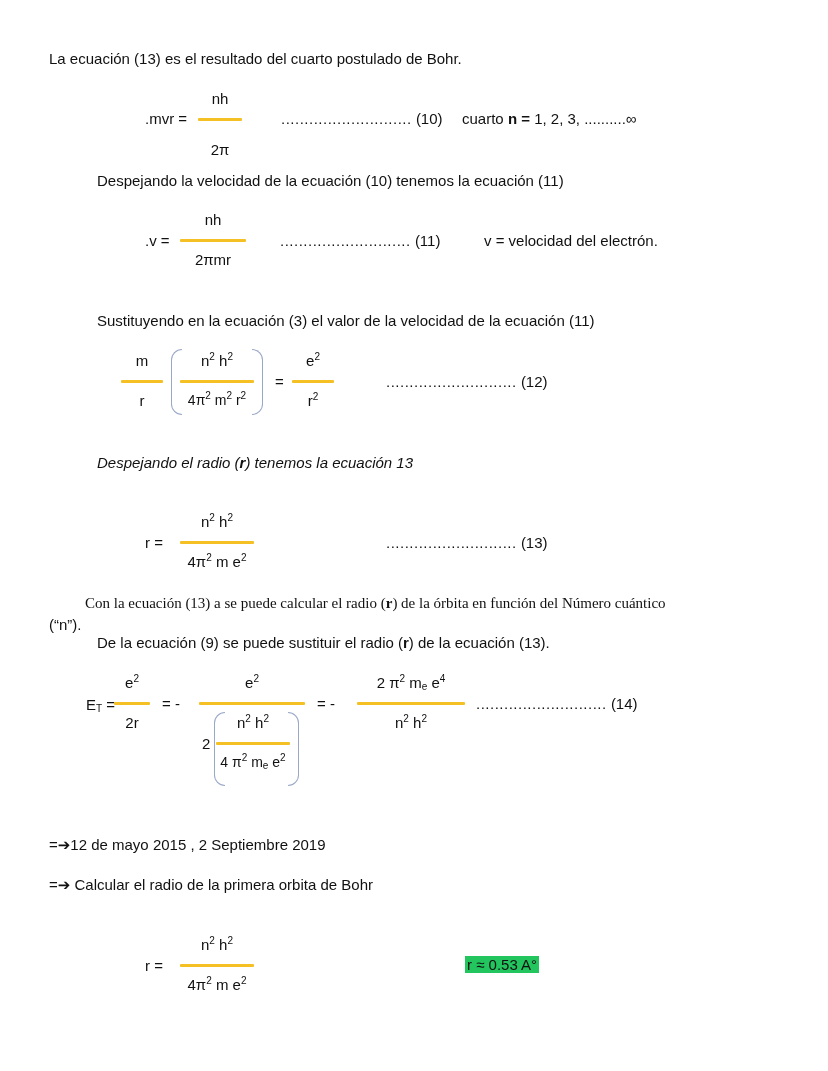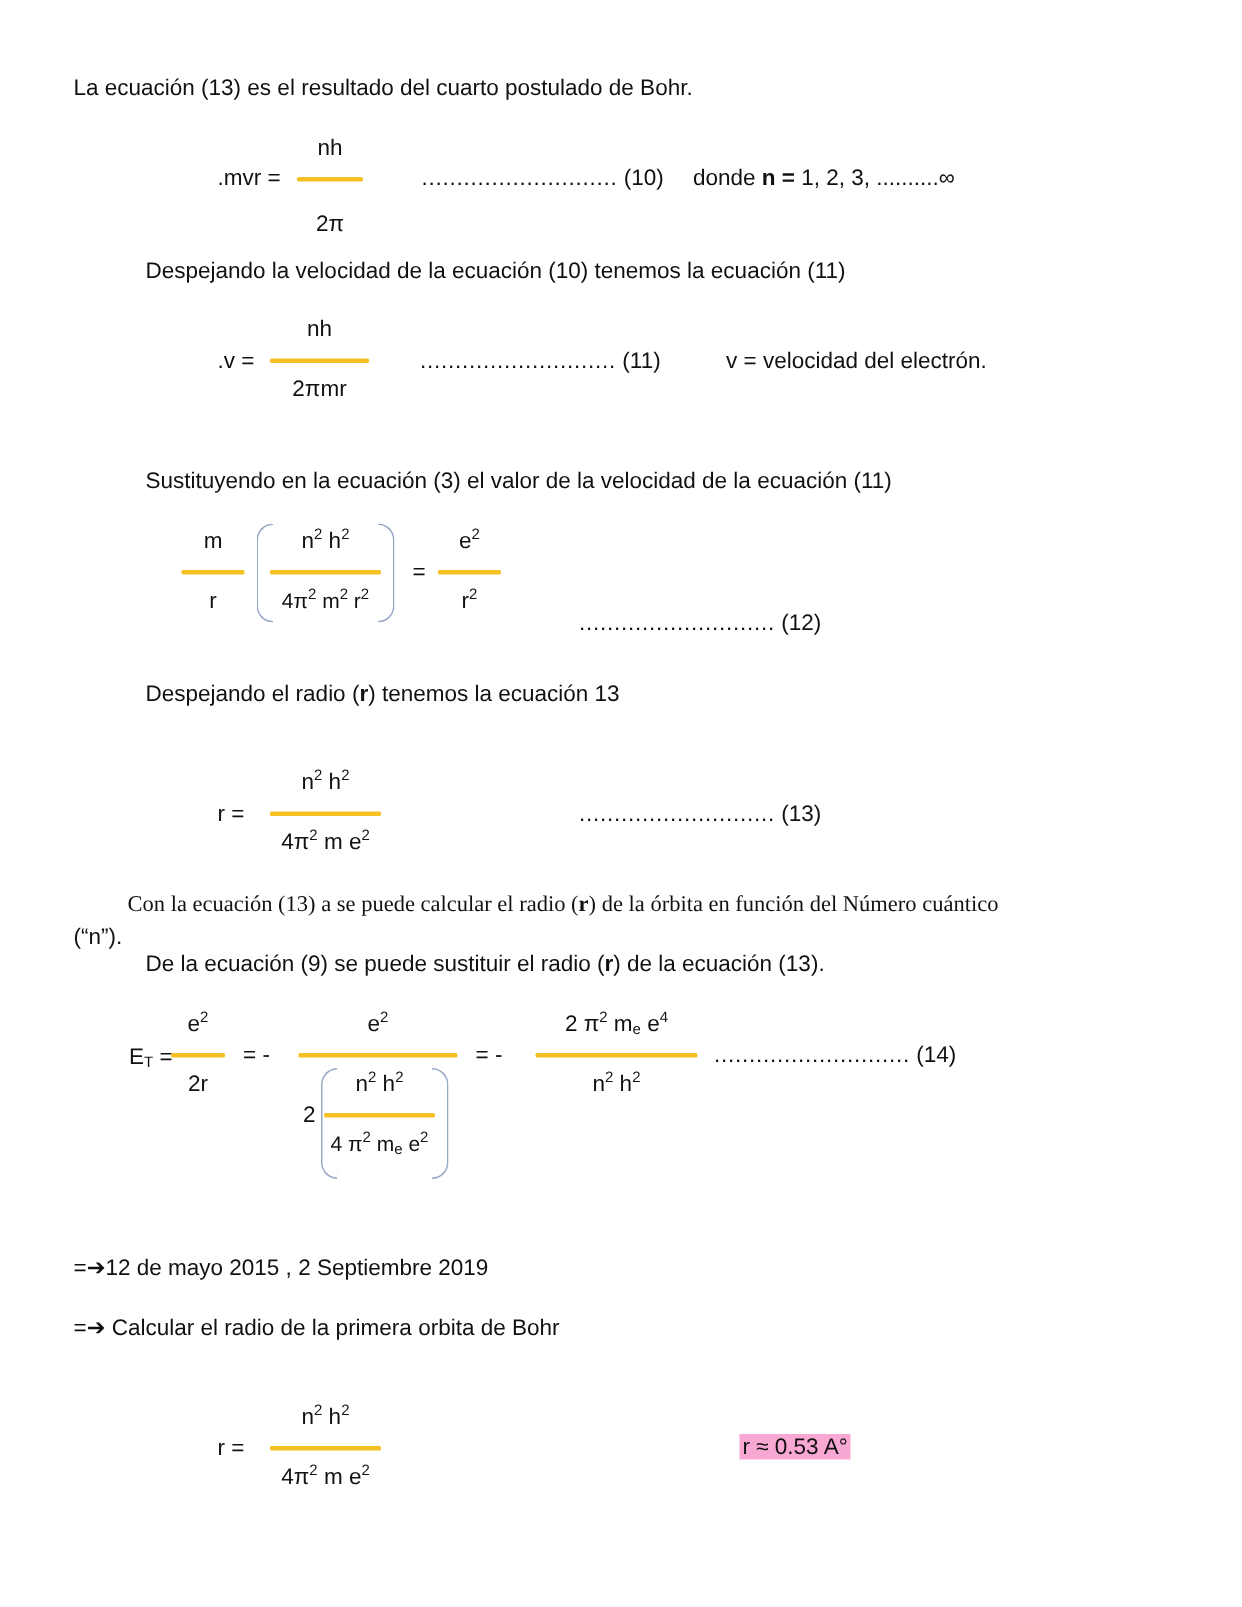--- a/index.html
+++ b/index.html
@@ -12,36 +12,36 @@
   .frac .num, .frac .den { position: absolute; left: 0; right: 0; text-align: center; }
   .bar { position: absolute; height: 3px; background: #f5c024; border-radius: 1px; }
   sup { font-size: 10px; vertical-align: 6px; line-height: 0; }
   sub { font-size: 10px; vertical-align: -2px; line-height: 0; }
   .paren {
     position: absolute; border: 1.3px solid #9aa8c8; border-radius: 12px;
   }
   .paren-l { border-right: none; border-top-right-radius: 0; border-bottom-right-radius: 0; }
   .paren-r { border-left: none; border-top-left-radius: 0; border-bottom-left-radius: 0; }
   .dots { letter-spacing: 0.5px; }
-  .hl { background: #f9a8d4; padding: 0 2px; margin-left: 28px; }
+  .hl { background: #22c55e; padding: 0 2px; }
   b { font-weight: bold; }
 </style>
 </head>
 <body>
 
 <div class="abs" style="left:49px; top:50px;">La ecuación (13) es el resultado del cuarto postulado de Bohr.</div>
 
 <div class="abs" style="left:145px; top:110px;">.mvr =</div>
 <div class="frac" style="left:198px; top:88px; width:44px; height:62px;">
   <div class="num" style="top:2px;">nh</div>
   <div class="bar" style="left:0; right:0; top:30px;"></div>
   <div class="den" style="top:42px;margin-top:11px;">2π</div>
 </div>
 <div class="abs" style="left:281px; top:110px;"><span class="dots">............................</span> <span>(10)</span></div>
-<div class="abs" style="left:462px; top:110px;"><span>donde</span> <b>n =</b> <span>1, 2, 3, ..........∞</span></div>
+<div class="abs" style="left:462px; top:110px;"><span>cuarto</span> <b>n =</b> <span>1, 2, 3, ..........∞</span></div>
 
 <div class="abs" style="left:97px; top:172px;text-align:center;">Despejando la velocidad de la ecuación (10) tenemos la ecuación (11)</div>
 
 <div class="abs" style="left:145px; top:232px;">.v =</div>
 <div class="frac" style="left:180px; top:209px; width:66px; height:62px;">
   <div class="num" style="top:2px;">nh</div>
   <div class="bar" style="left:0; right:0; top:30px;"></div>
   <div class="den" style="top:42px;text-align:center;">2πmr</div>
 </div>
 <div class="abs" style="left:280px; top:232px;"><span class="dots">............................</span> <span>(11)</span></div>
@@ -60,23 +60,23 @@
   <div class="bar" style="left:0; right:0; top:30px;"></div>
   <div class="den" style="top:42px; font-size:14px;"><span>4π</span><sup>2</sup> <span>m</span><sup>2</sup> <span>r</span><sup>2</sup></div>
 </div>
 <div class="paren paren-r" style="left:252px; top:349px; width:10px; height:64px;"></div>
 <div class="abs" style="left:275px; top:373px;">=</div>
 <div class="frac" style="left:292px; top:350px; width:42px; height:62px;">
   <div class="num" style="top:2px;"><span>e</span><sup>2</sup></div>
   <div class="bar" style="left:0; right:0; top:30px;"></div>
   <div class="den" style="top:42px;"><span>r</span><sup>2</sup></div>
 </div>
-<div class="abs" style="left:386px; top:373px;margin-top:34px;"><span class="dots">............................</span> <span>(12)</span></div>
+<div class="abs" style="left:386px; top:373px;"><span class="dots">............................</span> <span>(12)</span></div>
 
-<div class="abs" style="left:97px; top:454px;"><span>Despejando el radio (</span><b>r</b><span>) tenemos la ecuación 13</span></div>
+<div class="abs" style="left:97px; top:454px;font-style:italic;"><span>Despejando el radio (</span><b>r</b><span>) tenemos la ecuación 13</span></div>
 
 <div class="abs" style="left:145px; top:534px;">r =</div>
 <div class="frac" style="left:180px; top:511px; width:74px; height:62px;">
   <div class="num" style="top:2px;"><span>n</span><sup>2</sup> <span>h</span><sup>2</sup></div>
   <div class="bar" style="left:0; right:0; top:30px;"></div>
   <div class="den" style="top:42px;"><span>4π</span><sup>2</sup> <span>m e</span><sup>2</sup></div>
 </div>
 <div class="abs" style="left:386px; top:534px;"><span class="dots">............................</span> <span>(13)</span></div>
 
 <div class="abs" style="left:85px; top:595px;font-family:Liberation Serif, serif;"><span>Con la ecuación (13) a se puede calcular el radio (</span><b>r</b><span>) de la órbita en función del Número cuántico</span></div>

